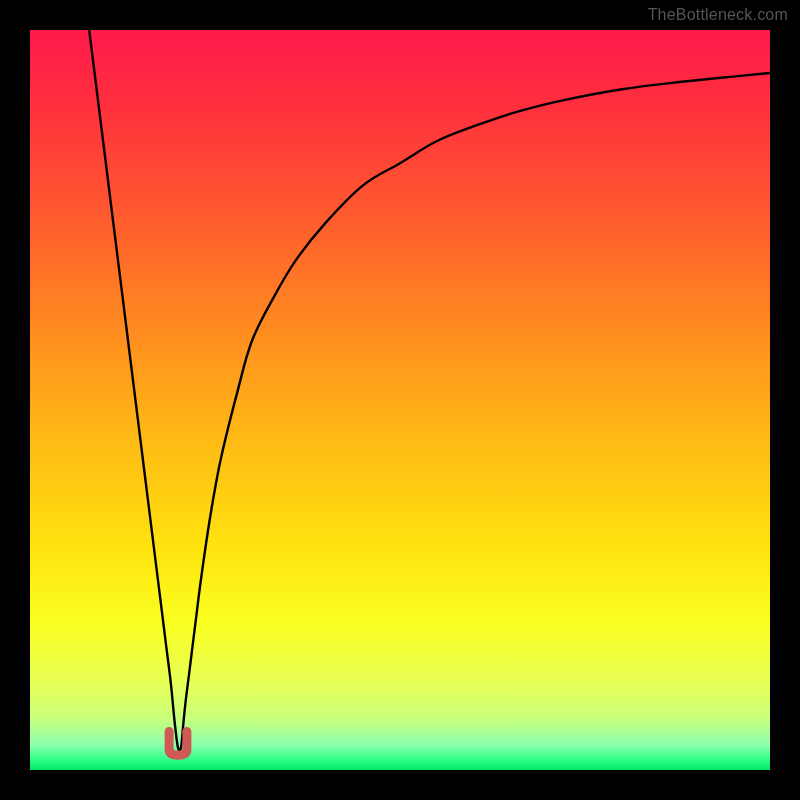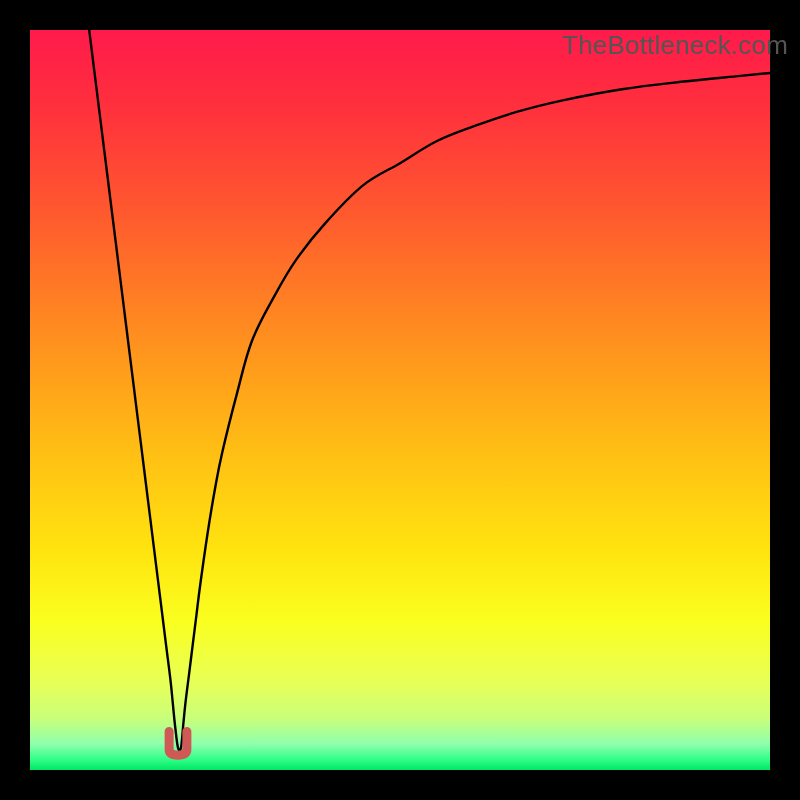--- a/index.html
+++ b/index.html
@@ -40,25 +40,24 @@
     top: 0;
     width: 740px;
     height: 740px;
     overflow: visible;
   }
   #watermark {
     position: absolute;
     top: 6px;
     right: 12px;
     color: #555;
-    font-size: 26px;
+    font-size: 16px;
     font-weight: 400;
     letter-spacing: 0.2px;
     user-select: none;
-    margin-top: 24px;
   }
 </style>
 </head>
 <body>
 
 <div id="frame">
 
   <div id="plot-area">
     <svg id="gradient" viewBox="0 0 740 740" preserveAspectRatio="none">
       <defs>

